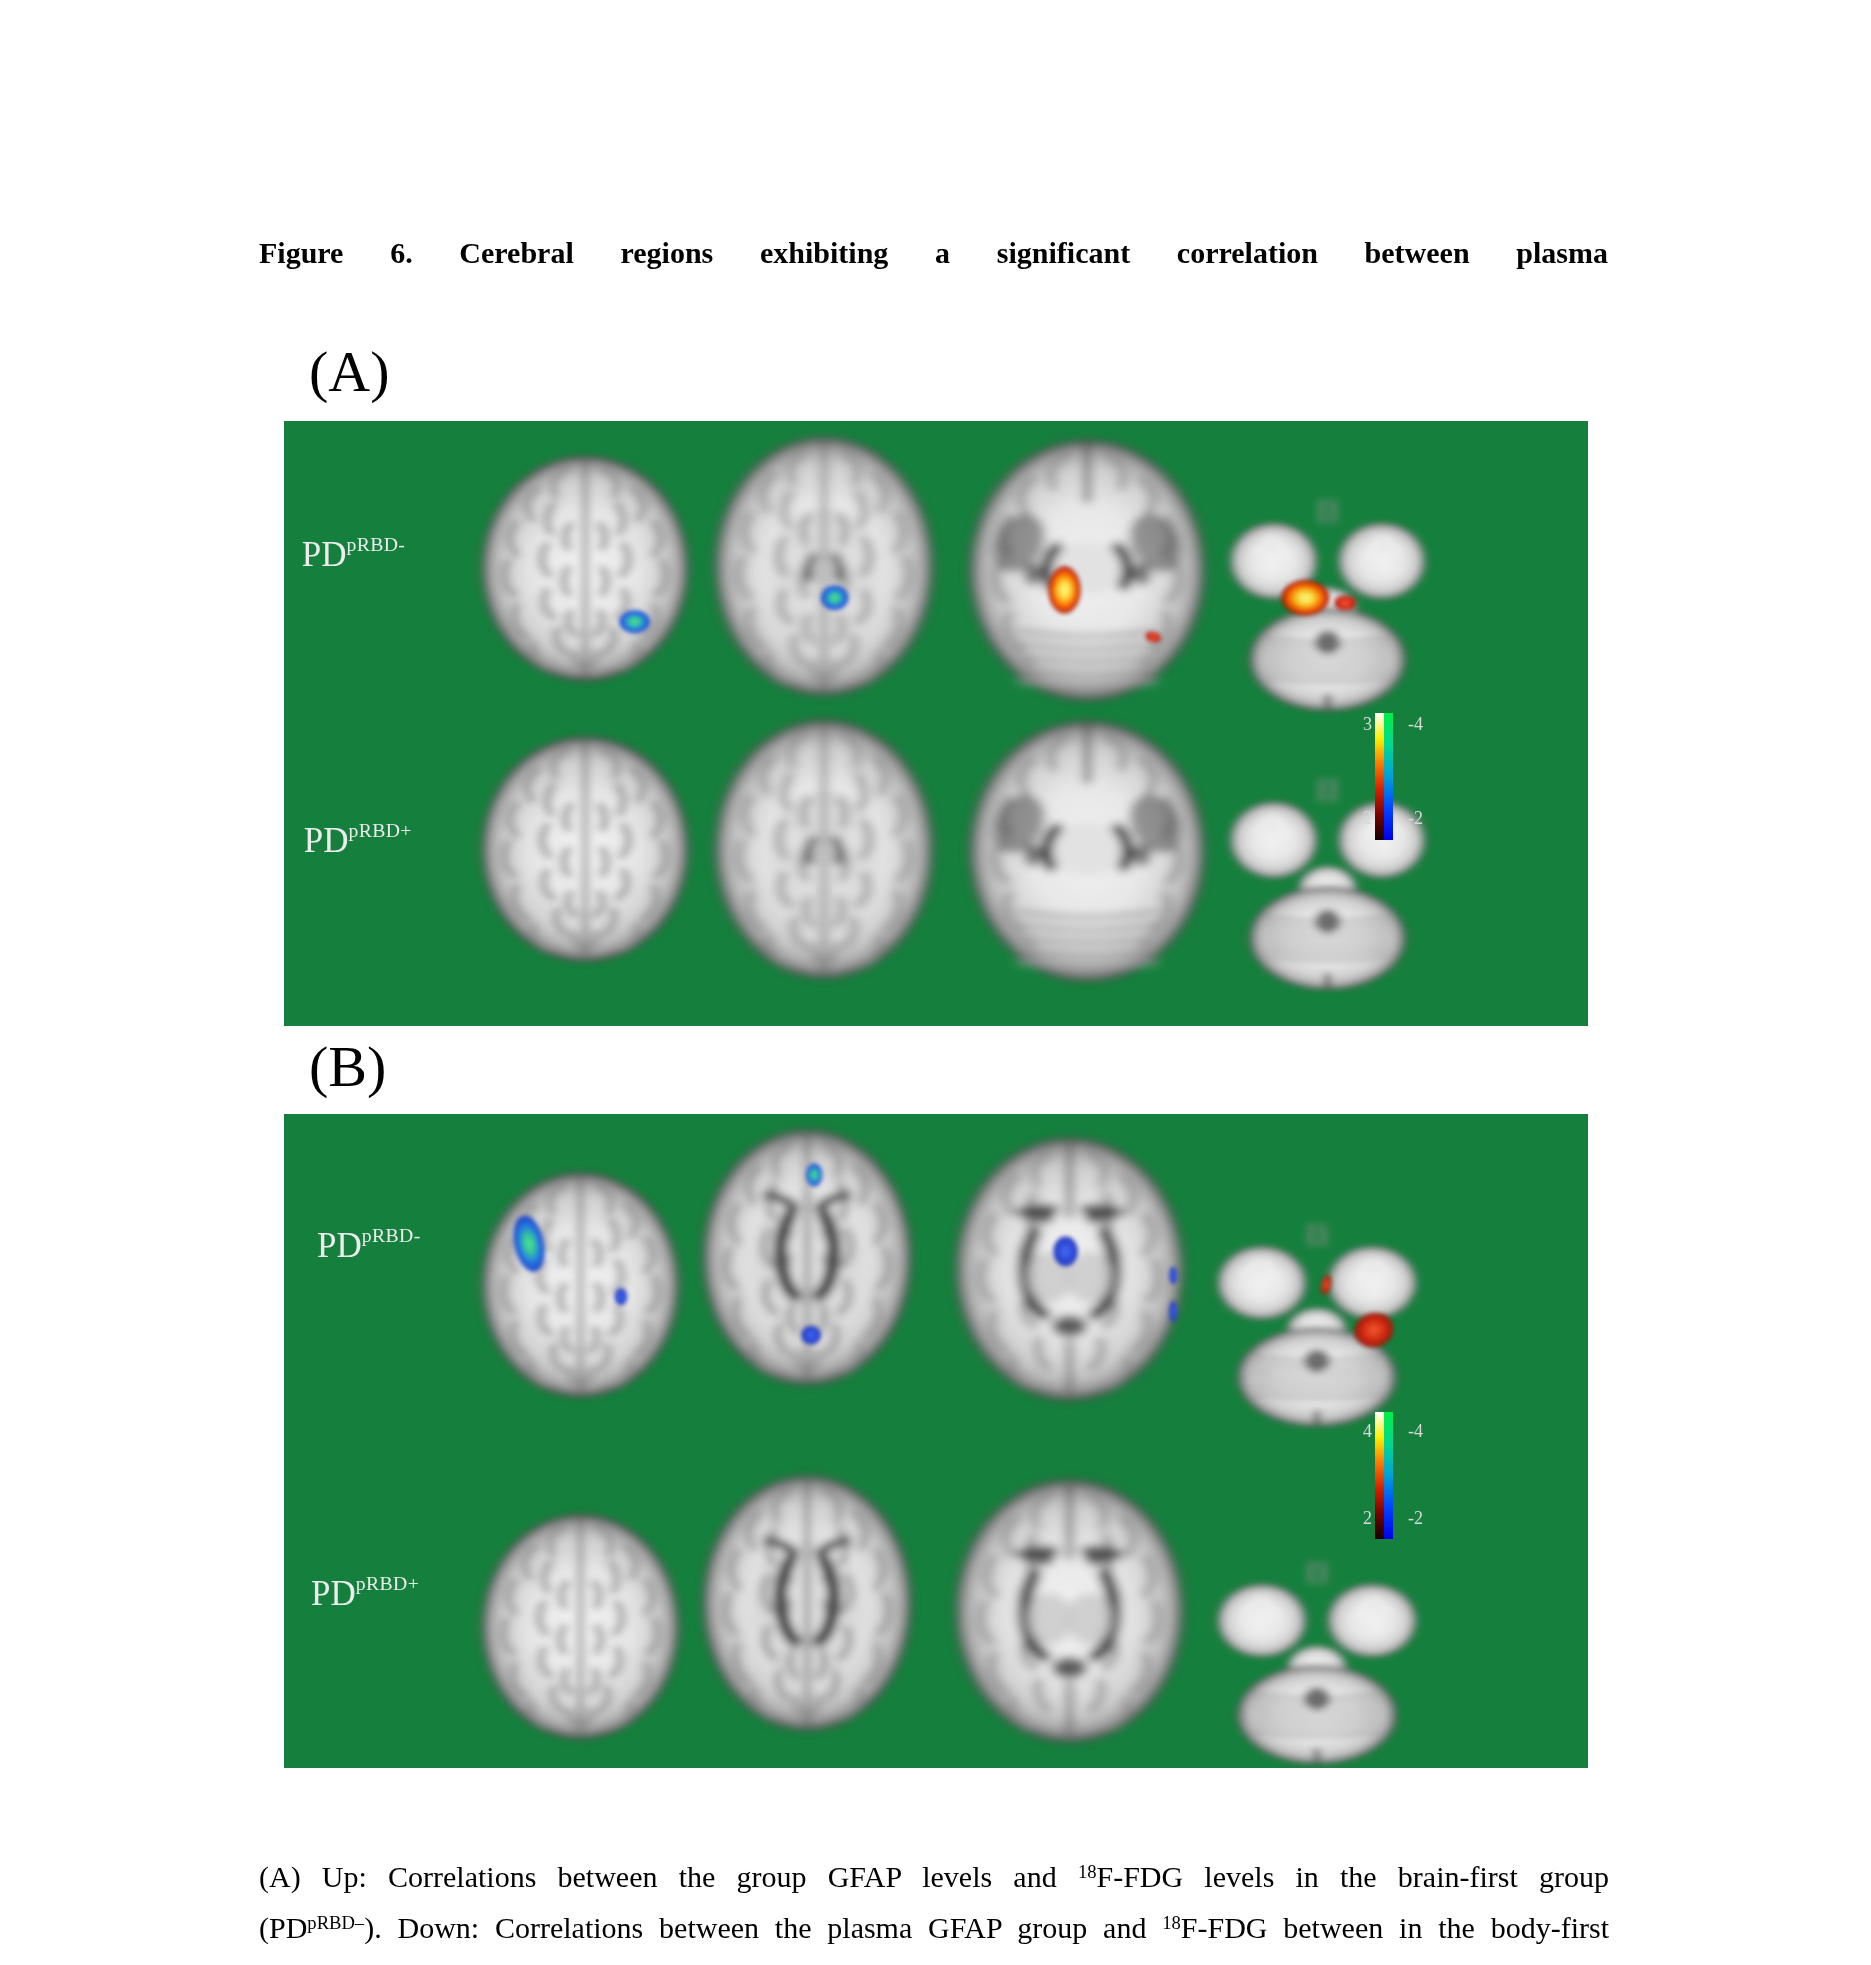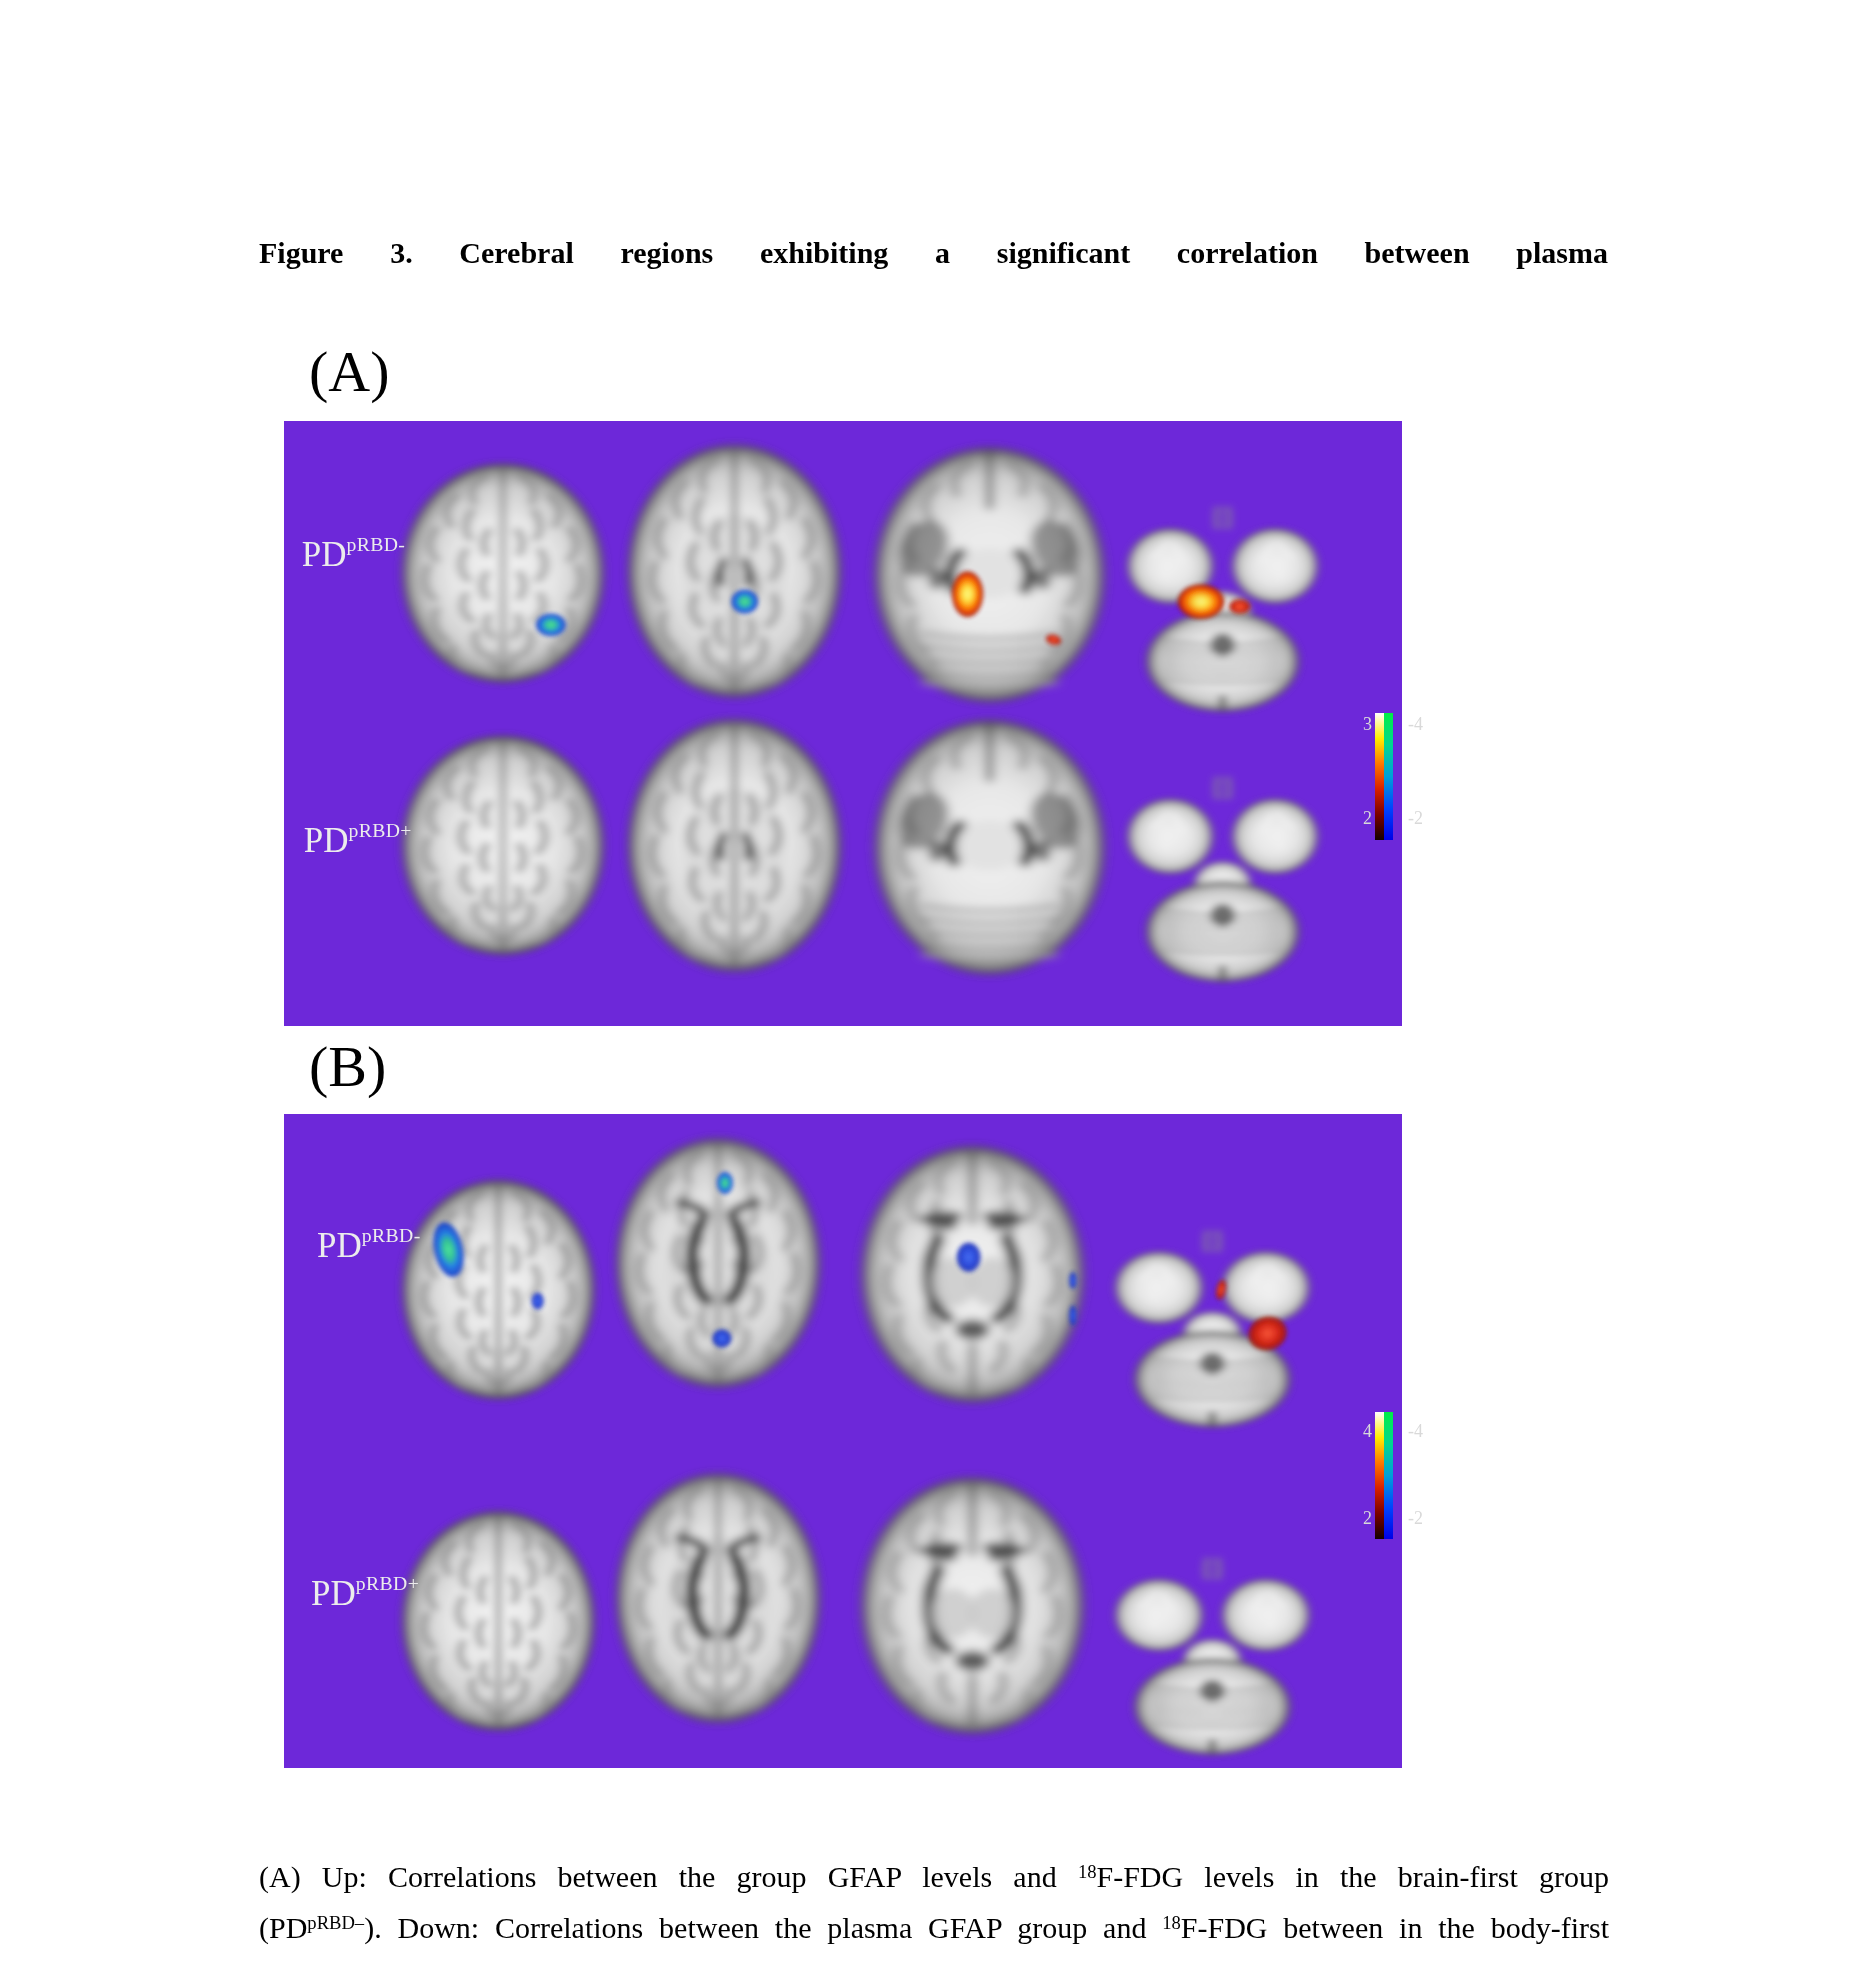--- a/index.html
+++ b/index.html
@@ -7,21 +7,21 @@
   .page{position:relative;width:1872px;height:2647px;background:#fff;overflow:hidden;}
 
   .title{position:absolute;left:259px;top:227px;width:1349px;font-weight:bold;font-size:30px;line-height:52px;}
   .just{text-align:justify;text-align-last:justify;}
   .tline{height:52px;white-space:normal;}
 
   .paneltag{position:absolute;font-size:58px;line-height:1;color:#000;}
   #tagA{left:309px;top:343px;}
   #tagB{left:309px;top:1038px;}
 
-  .panel{position:absolute;left:284px;width:1118px;background:#6d28d9;}
+  .panel{position:absolute;left:284px;width:1304px;background:#15803d;}
   #panelA{top:421px;height:605px;}
   #panelB{top:1114px;height:654px;}
   .svgwrap,.brains{position:absolute;left:0;top:0;width:100%;height:100%;}
 
   .rowlabel{position:absolute;color:#ececec;font-size:35px;line-height:35px;white-space:nowrap;}
   .rowlabel .sp2{font-size:19.7px;position:relative;top:-15px;letter-spacing:0.4px;}
 
   .colorwrap{position:absolute;width:122px;height:141px;}
   .cbarcol{position:absolute;top:0;width:9px;height:127px;}
   .cbar-num{position:absolute;width:43px;color:#d9d9d9;font-size:18px;line-height:23px;}
@@ -30,21 +30,21 @@
   #caption{top:1851px;}
   .capline{height:51px;}
   .sp{font-size:62%;position:relative;top:-0.5em;line-height:0;}
 </style>
 </head>
 <body>
 
 <div class="page">
 
   <div class="title">
-    <div class="tline just">Figure 3. Cerebral regions exhibiting a significant correlation between plasma</div>
+    <div class="tline just">Figure 6. Cerebral regions exhibiting a significant correlation between plasma</div>
   </div>
 
   <div class="paneltag" id="tagA">(A)</div>
 
   <div class="panel" id="panelA">
     <div class="svgwrap" id="wrapA">
         <svg class="brains" viewBox="0 0 2936 1540" xmlns="http://www.w3.org/2000/svg">
           <defs>
             <filter id="fbpanelA" x="-30%" y="-30%" width="160%" height="160%">
               <feGaussianBlur stdDeviation="4.5"></feGaussianBlur>

